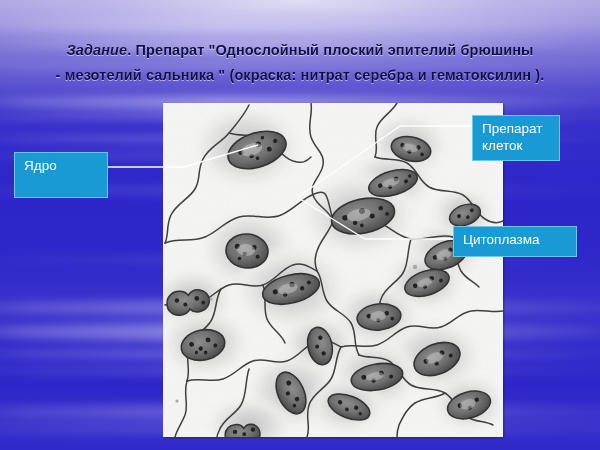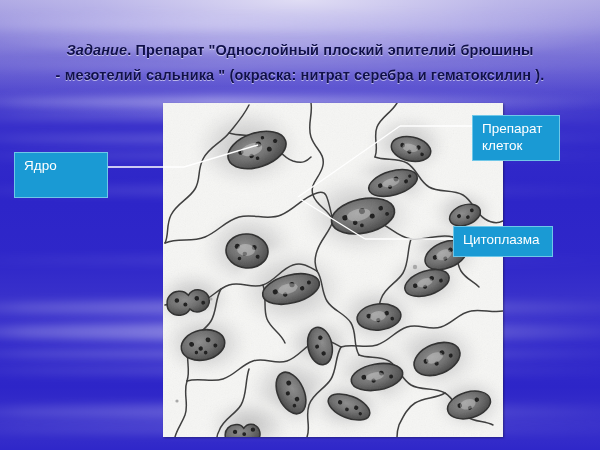--- a/index.html
+++ b/index.html
@@ -105,21 +105,21 @@
     color:#ffffff;
     font-size:13.5px;
     line-height:17px;
     padding:4px 9px 5px 9px;
     box-sizing:border-box;
     z-index:9;
     white-space:pre-line;
   }
   #callout-nucleus{left:14px;top:152px;width:94px;height:46px;}
   #callout-borders{left:472px;top:115px;width:88px;height:46px;}
-  #callout-cytoplasm{left:453px;top:226px;width:100px;height:31px;}
+  #callout-cytoplasm{left:453px;top:226px;width:124px;height:31px;}
 </style>
 </head>
 <body>
 
 <div id="slide">
 
   <div class="bg-base"></div>
   <div class="bg-top-glow"></div>
 
   <div class="streak s1"></div>

